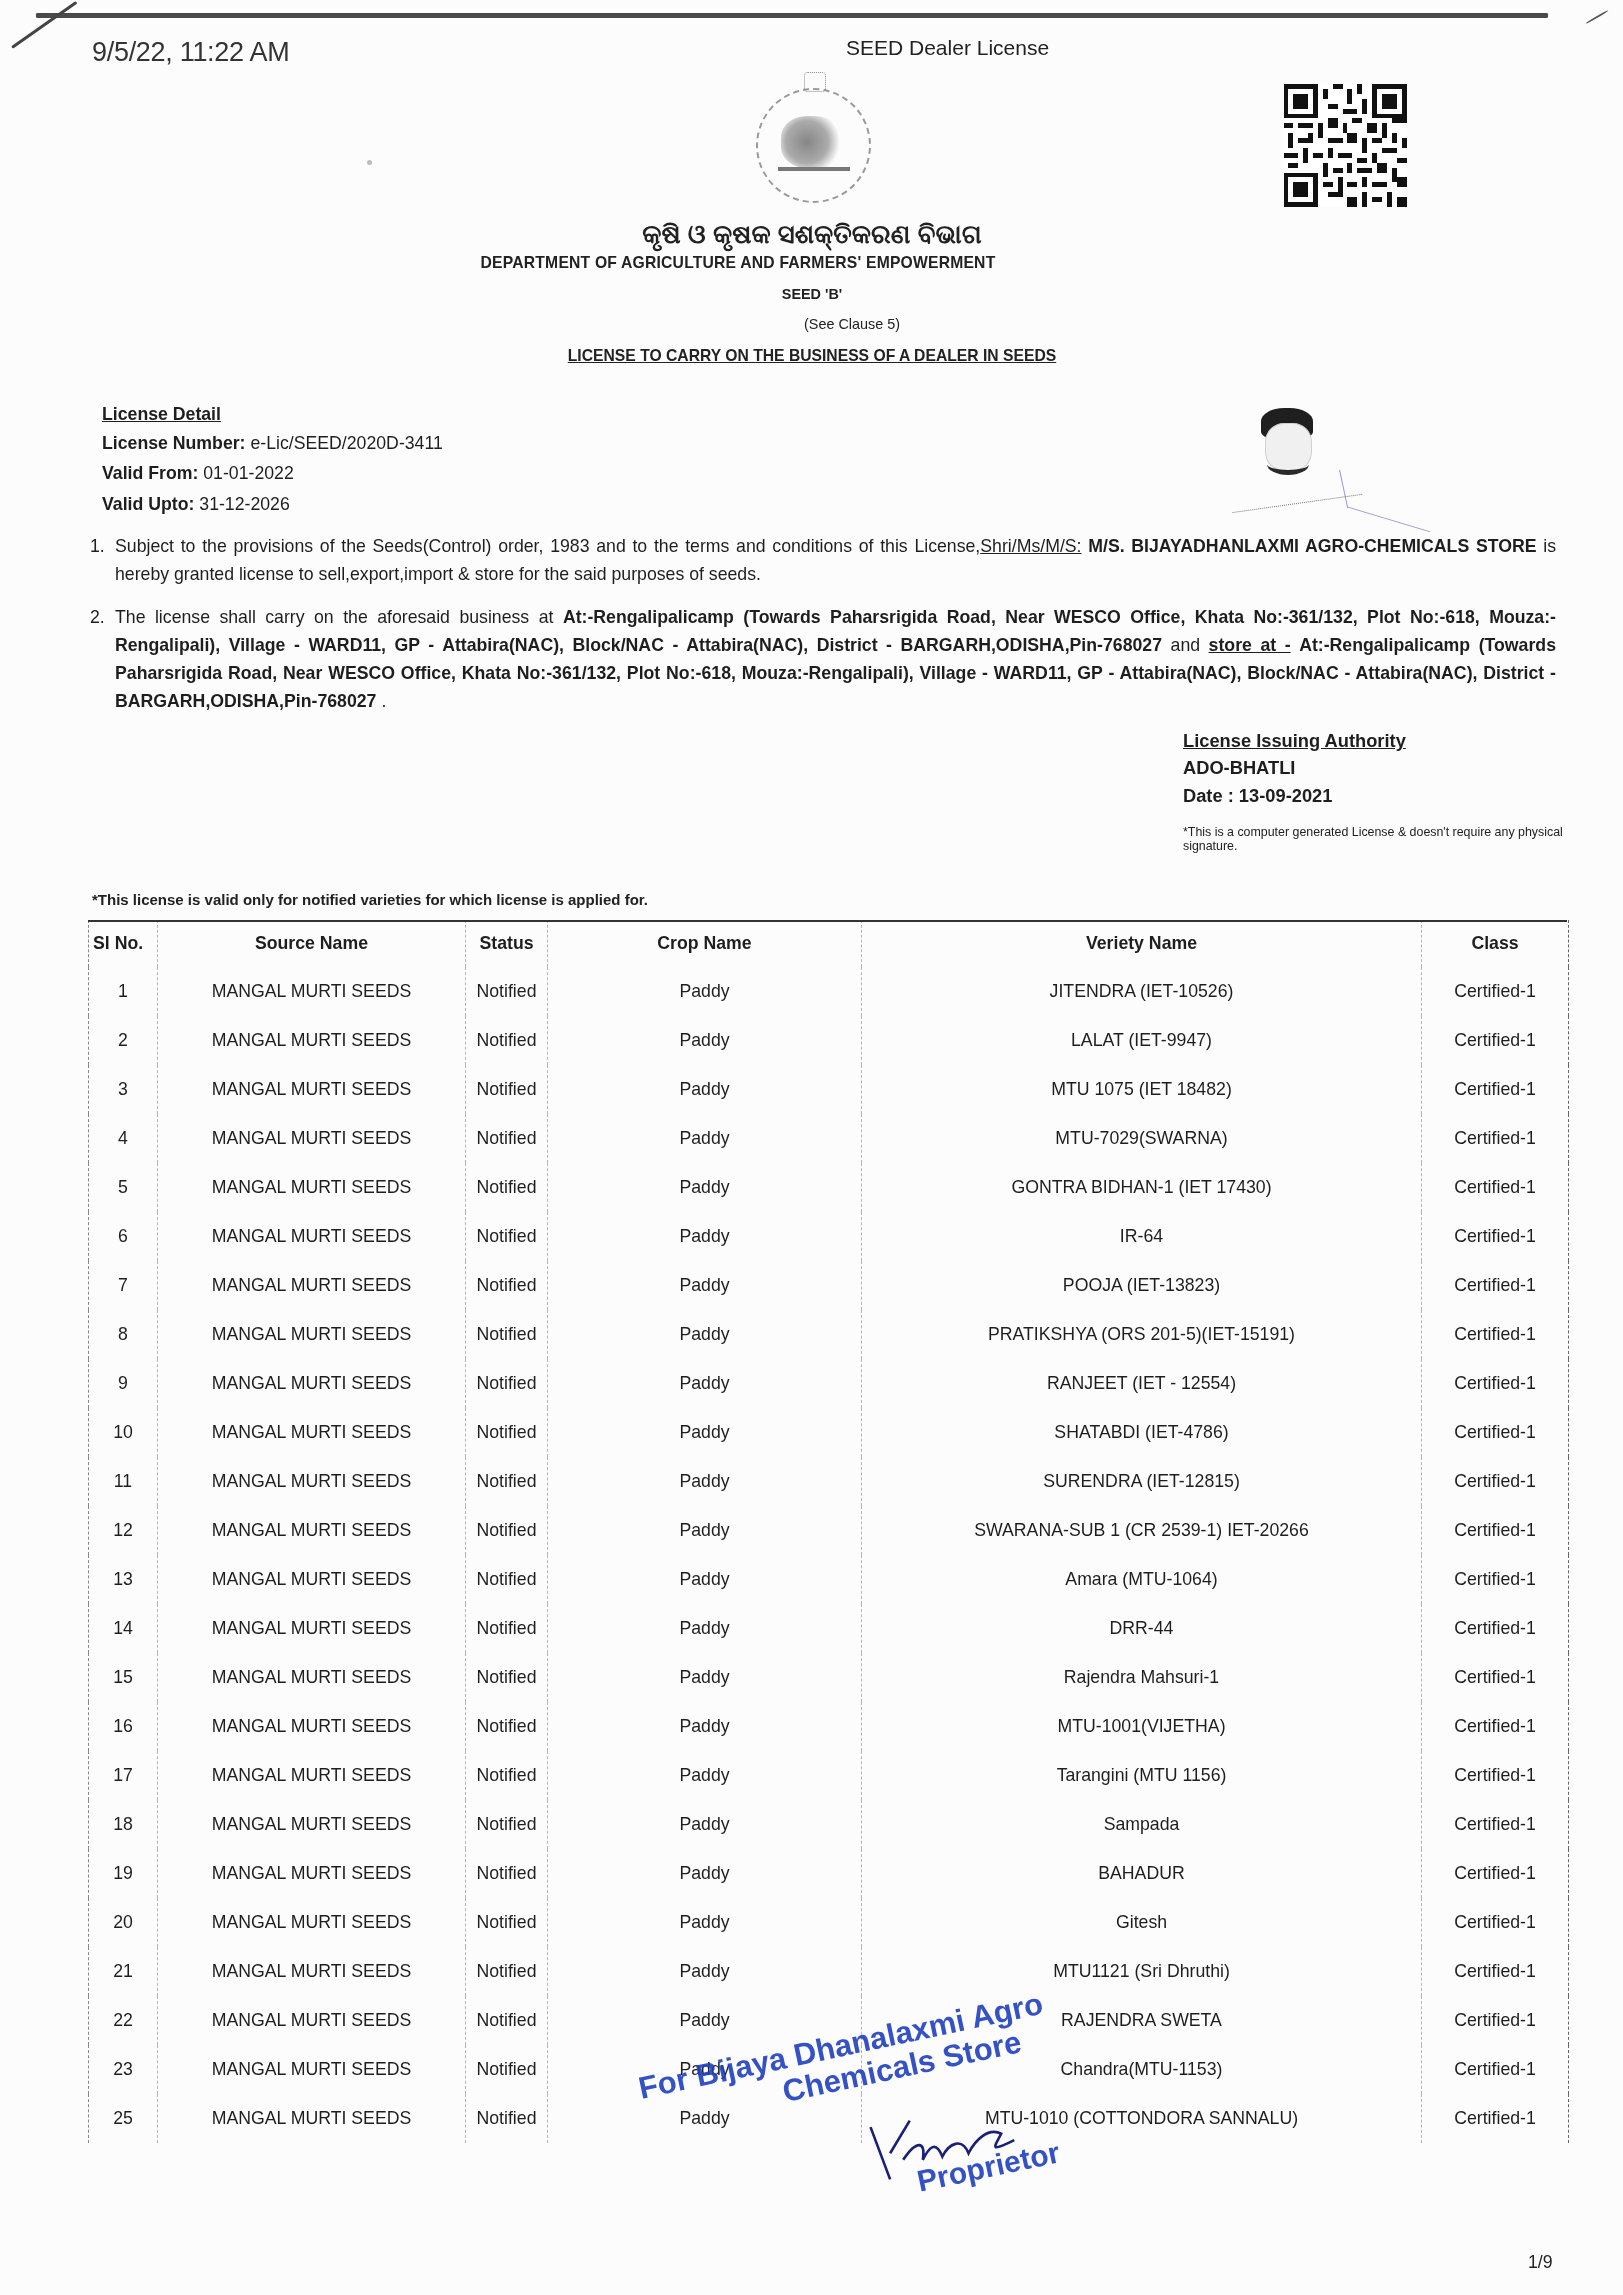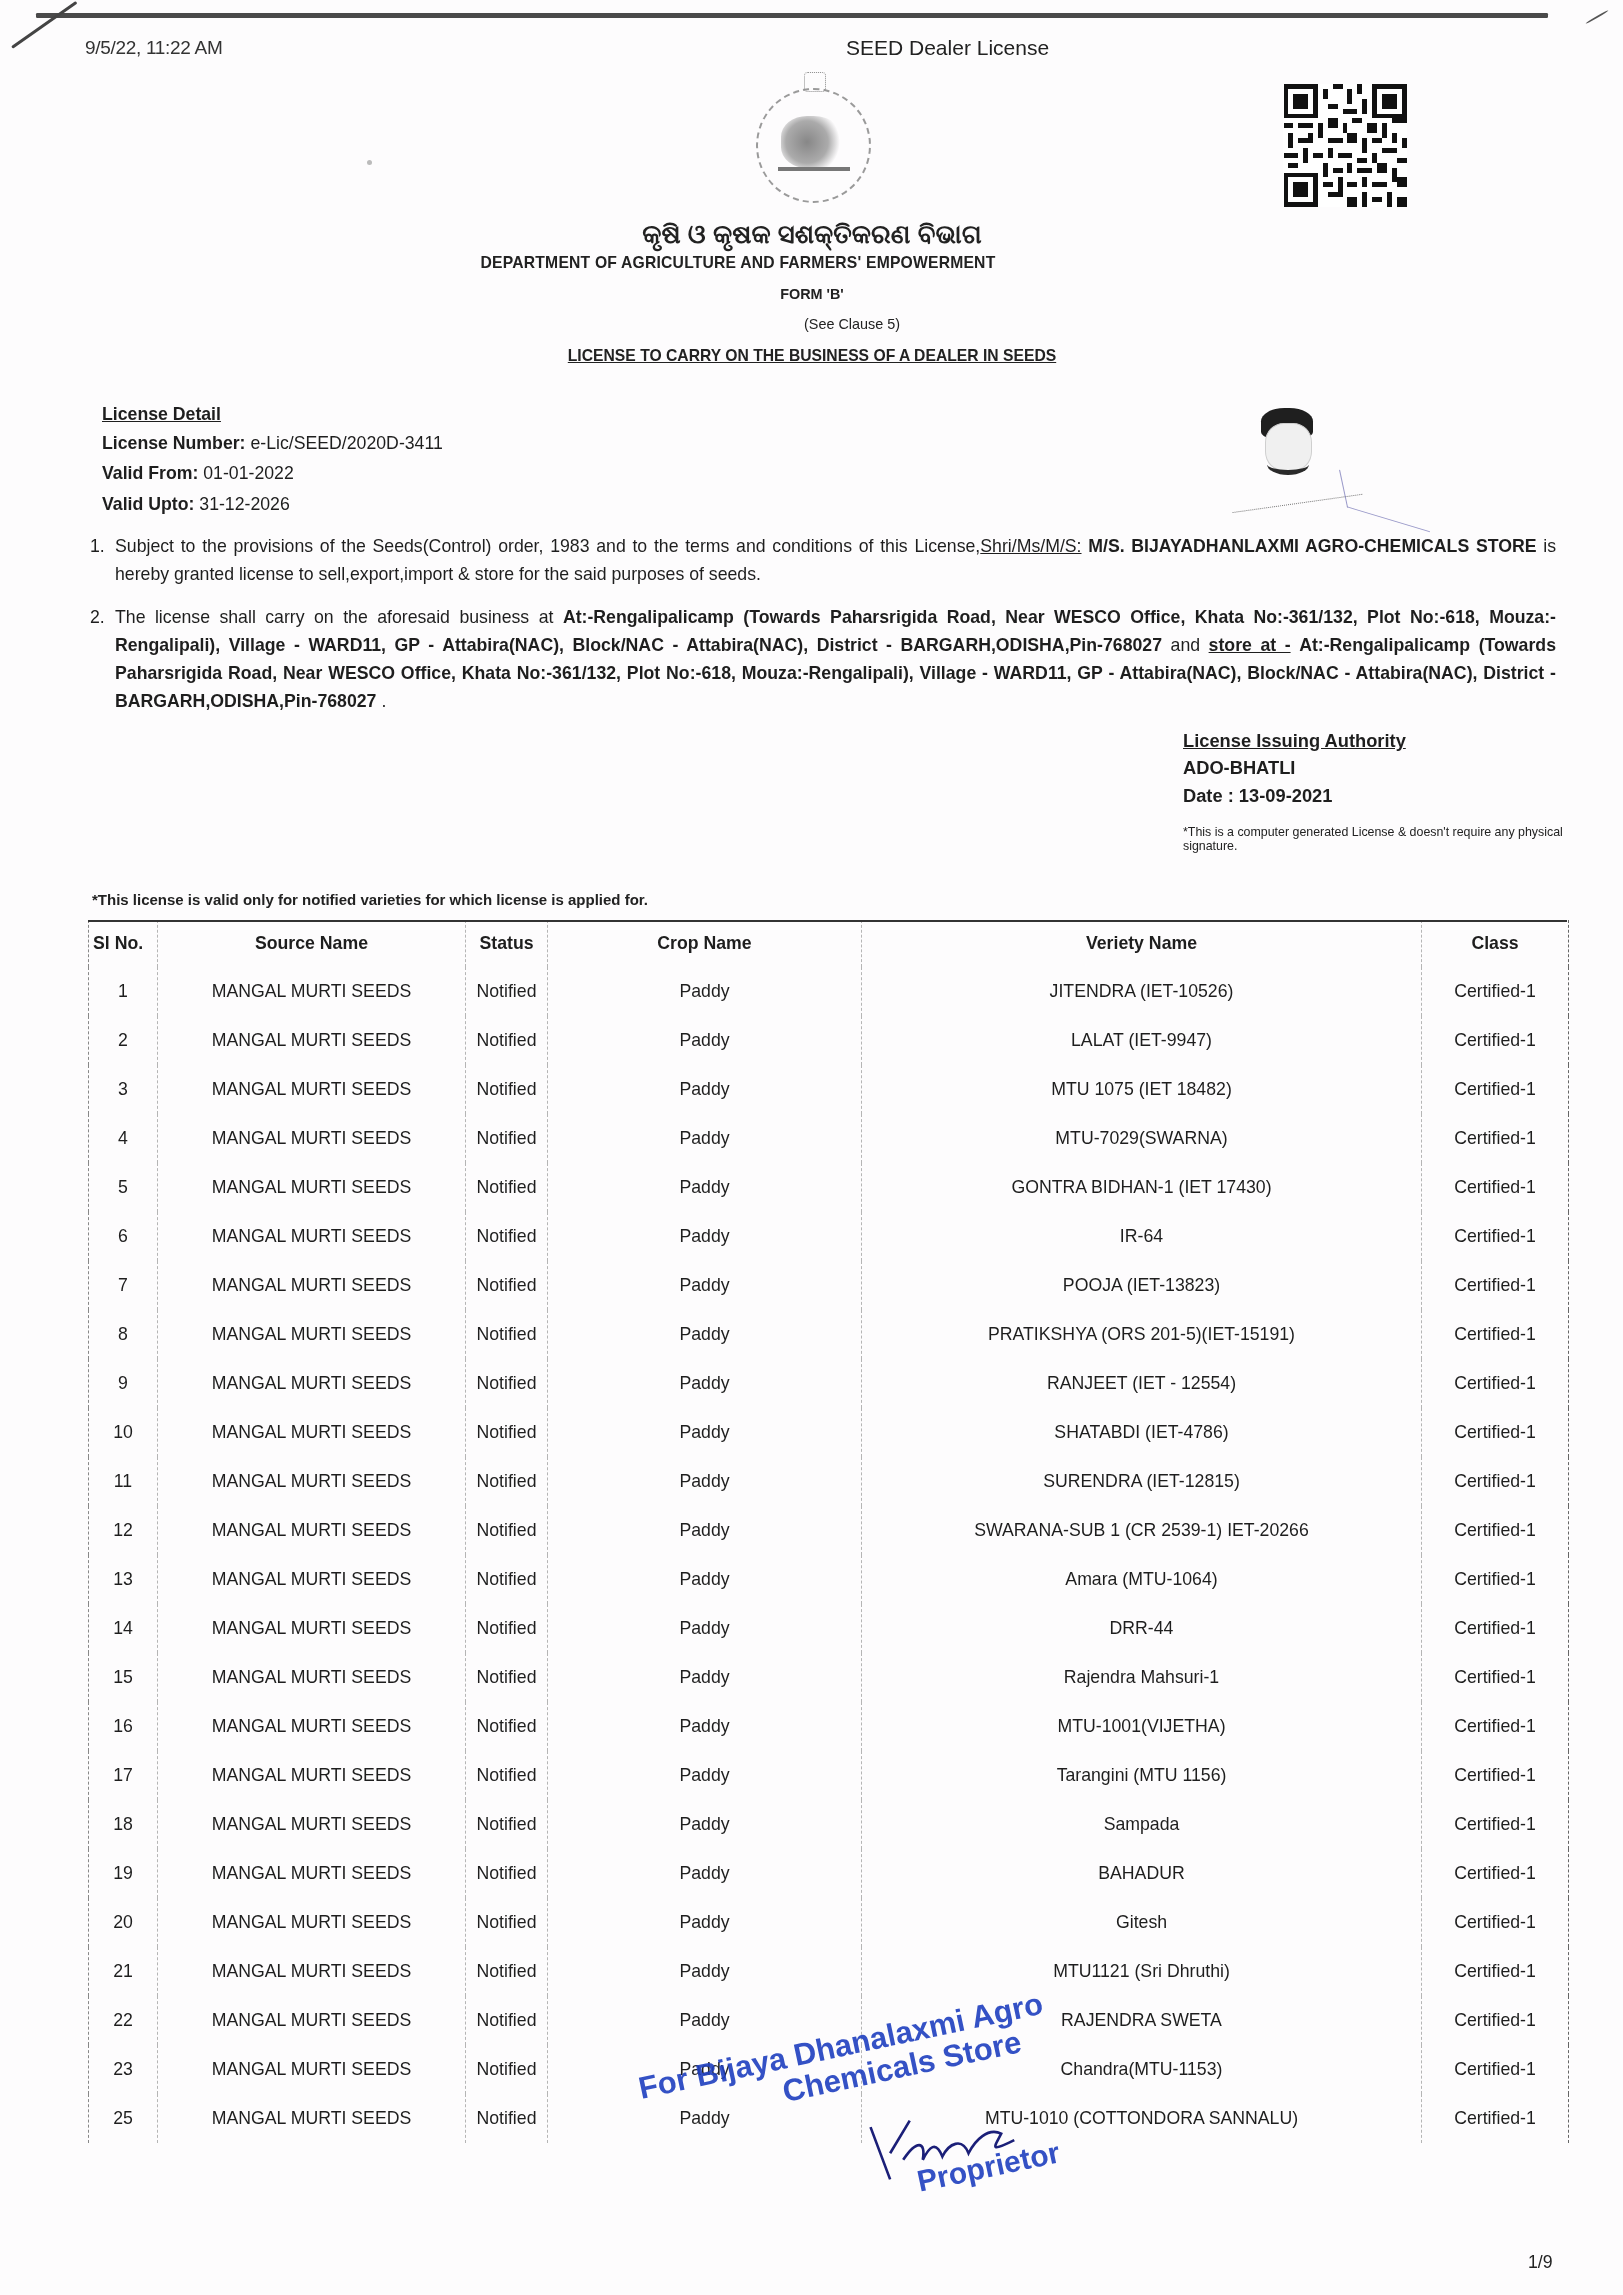--- a/index.html
+++ b/index.html
@@ -3,21 +3,21 @@
 <meta charset="utf-8">
 <style>
   html, body { margin:0; padding:0; background:#ffffff; }
   body {
     width:1624px; height:2295px; position:relative; overflow:hidden;
     font-family:"Liberation Sans", "DejaVu Sans", sans-serif; color:#1a1a1a;
     background:#fdfcfd;
   }
   .abs { position:absolute; }
   .topbar { left:36px; top:13px; width:1512px; height:4.6px; background:#2a2a2a; border-radius:1.3px; opacity:.85; }
-  .timestamp { left:85px; top:37px; font-size:19px; color:#333; letter-spacing:-0.3px; }
+  .timestamp { left:92px; top:37px; font-size:27px; color:#333; letter-spacing:-0.3px; }
   .pen-mark { left:11.8px; top:46px; width:79px; height:3.3px; background:#444; transform:rotate(-35deg); transform-origin:left center; border-radius:2px; }
   .doc-title { left:846px; top:36px; font-size:21px; color:#222; }
   .emblem { left:756px; top:88px; width:111px; height:111px; border-radius:50%; border:2px dashed #9a9a9a; }
   .emblem-inner { position:absolute; left:23px; top:26px; width:65px; height:52px; border-radius:40% 50% 30% 40%; background:radial-gradient(circle at 40% 50%, #555 0, #888 45%, transparent 70%); opacity:.7; }
   .emblem-base { position:absolute; left:19.6px; top:77px; width:72px; height:3.9px; background:#777; }
   .emblem-crown { position:absolute; left:46px; top:-18.3px; width:19.6px; height:18.3px; border:1.3px dotted #888; border-radius:3.9px; }
   .qr { left:1283px; top:84px; width:124px; height:123px; background:#fff; }
   .qr svg { width:100%; height:100%; }
   .odia { left:0; width:1624px; top:219px; text-align:center; font-size:26px; font-weight:bold; color:#222; }
   .dept { left:0; width:1476px; top:254px; text-align:center; font-size:15.7px; font-weight:bold; color:#222; letter-spacing:0.2px; }
@@ -150,21 +150,21 @@
         <rect x="16" y="22" width="1" height="3"></rect>
         <rect x="18" y="23" width="2" height="1"></rect>
         <rect x="21" y="22" width="1" height="3"></rect>
         <rect x="23" y="23" width="2" height="2"></rect>
     </g>
   </svg>
 </div>
 
 <div class="abs odia">କୃଷି ଓ କୃଷକ ସଶକ୍ତିକରଣ ବିଭାଗ</div>
 <div class="abs dept">DEPARTMENT OF AGRICULTURE AND FARMERS' EMPOWERMENT</div>
-<div class="abs form">FORM 'B'</div>
+<div class="abs form">SEED 'B'</div>
 <div class="abs clause">(See Clause 5)</div>
 <div class="abs lictitle"><span>LICENSE TO CARRY ON THE BUSINESS OF A DEALER IN SEEDS</span></div>
 
 <div class="abs ld ld-head">License Detail</div>
 <div class="abs ld" style="top:433px;">
   <span>License Number:</span>
   <span class="v">e-Lic/SEED/2020D-3411</span>
 </div>
 <div class="abs ld" style="top:463px;">
   <span>Valid From:</span>

